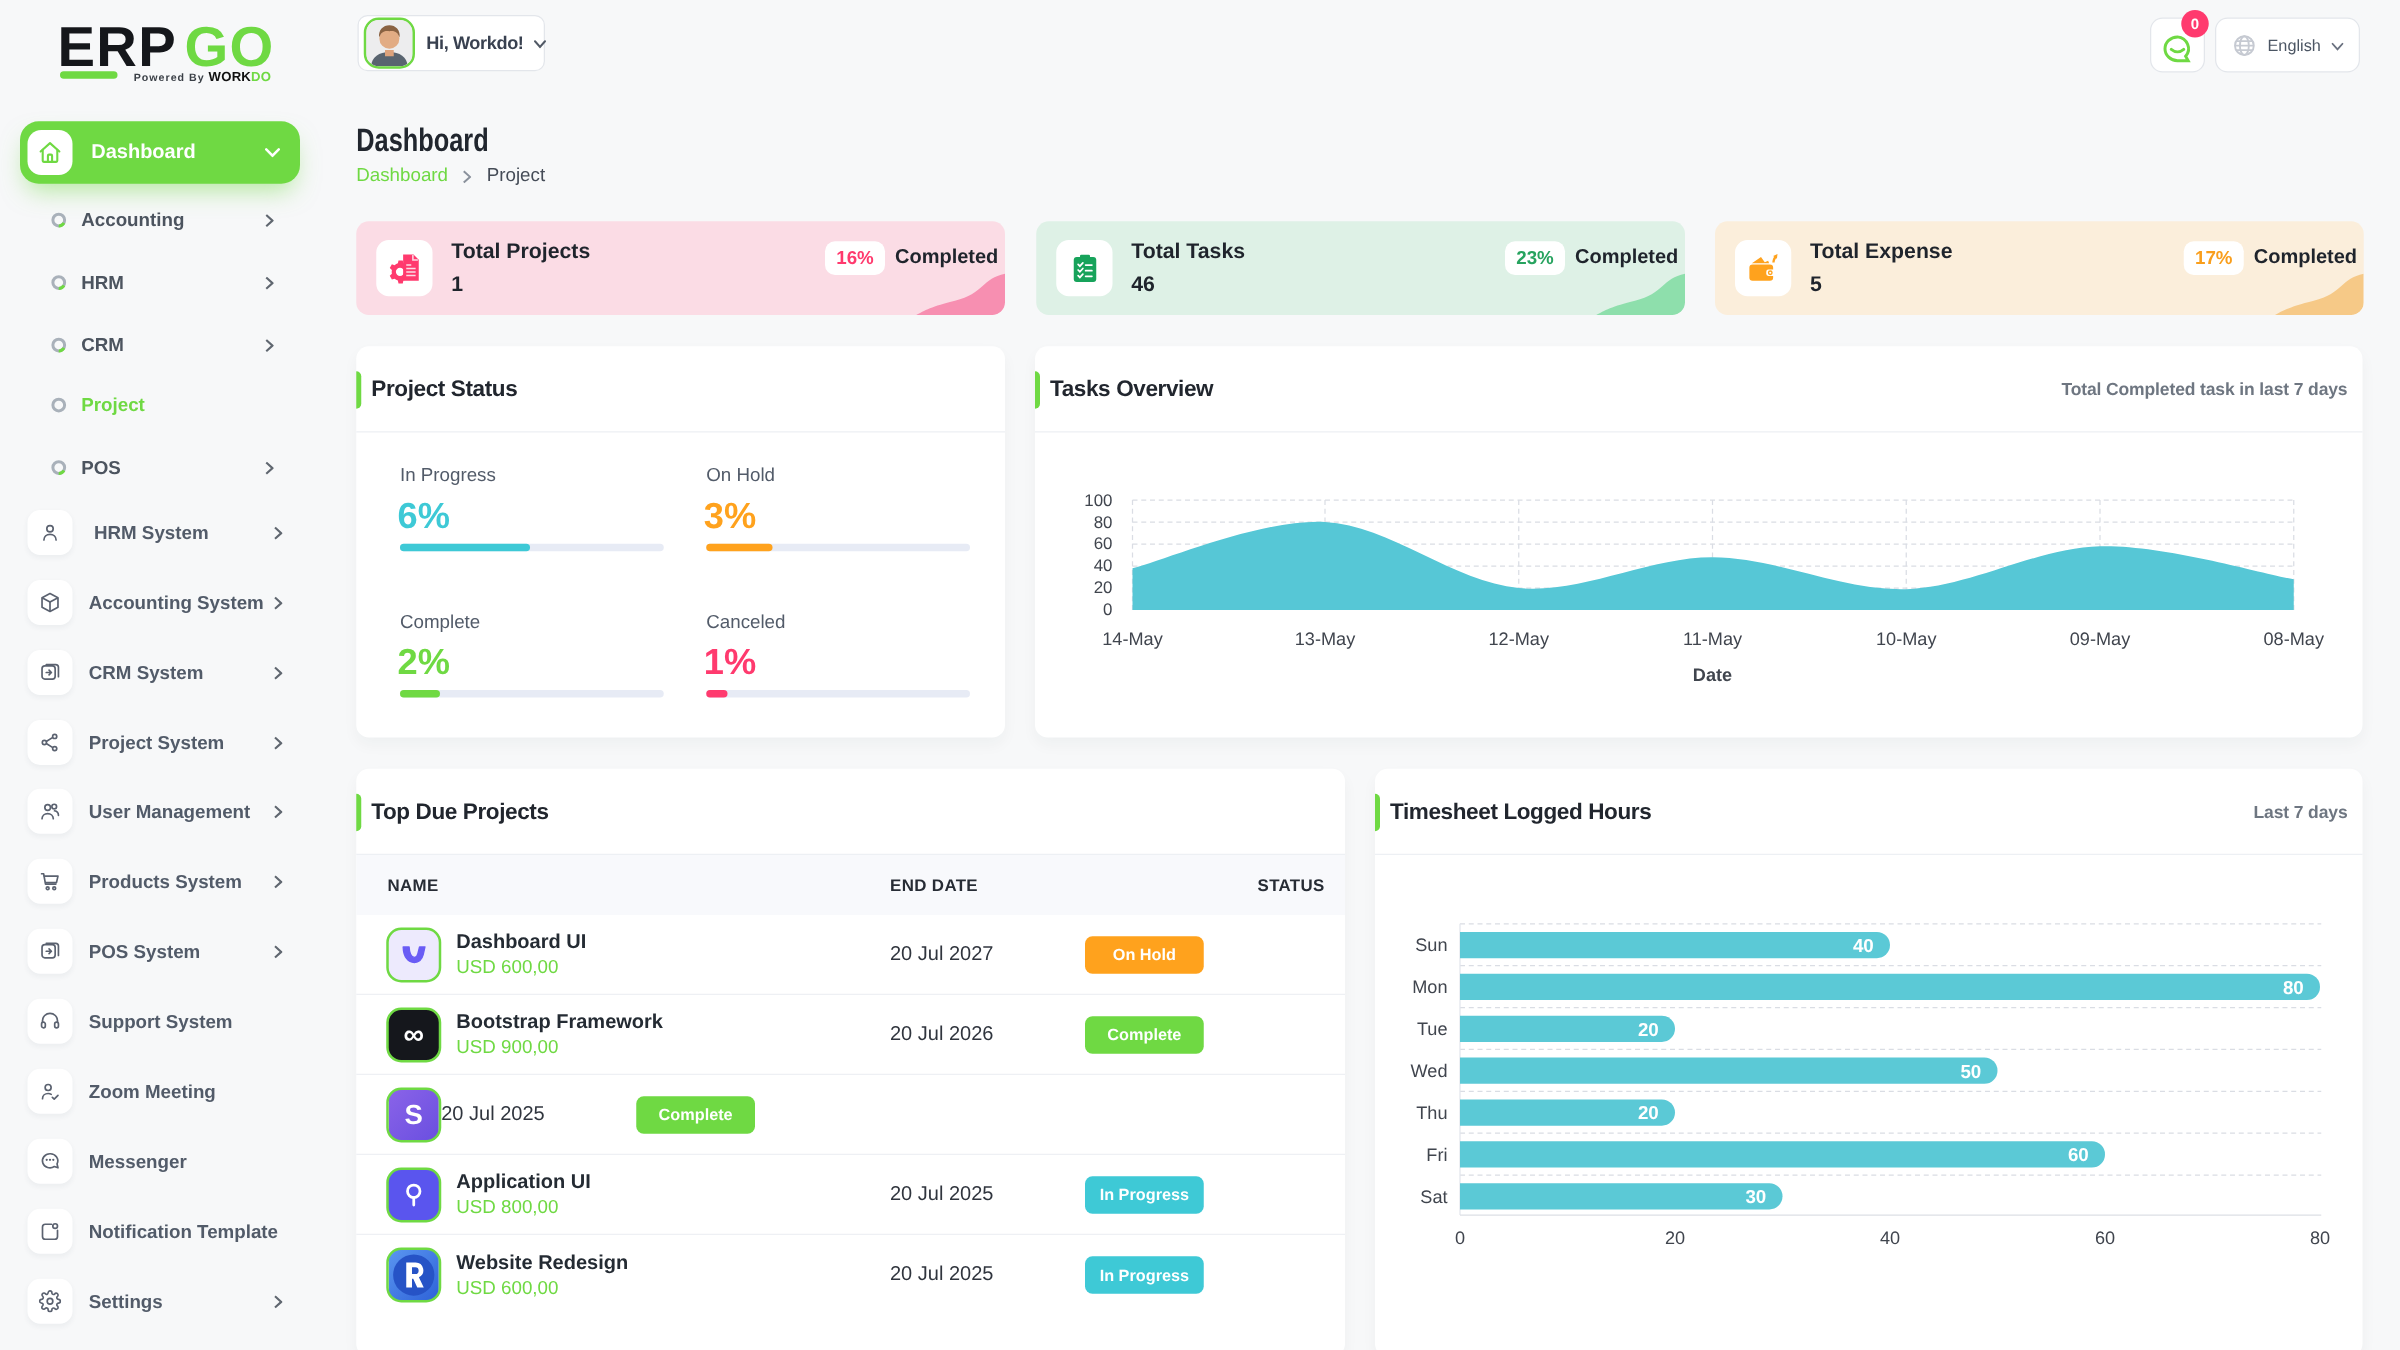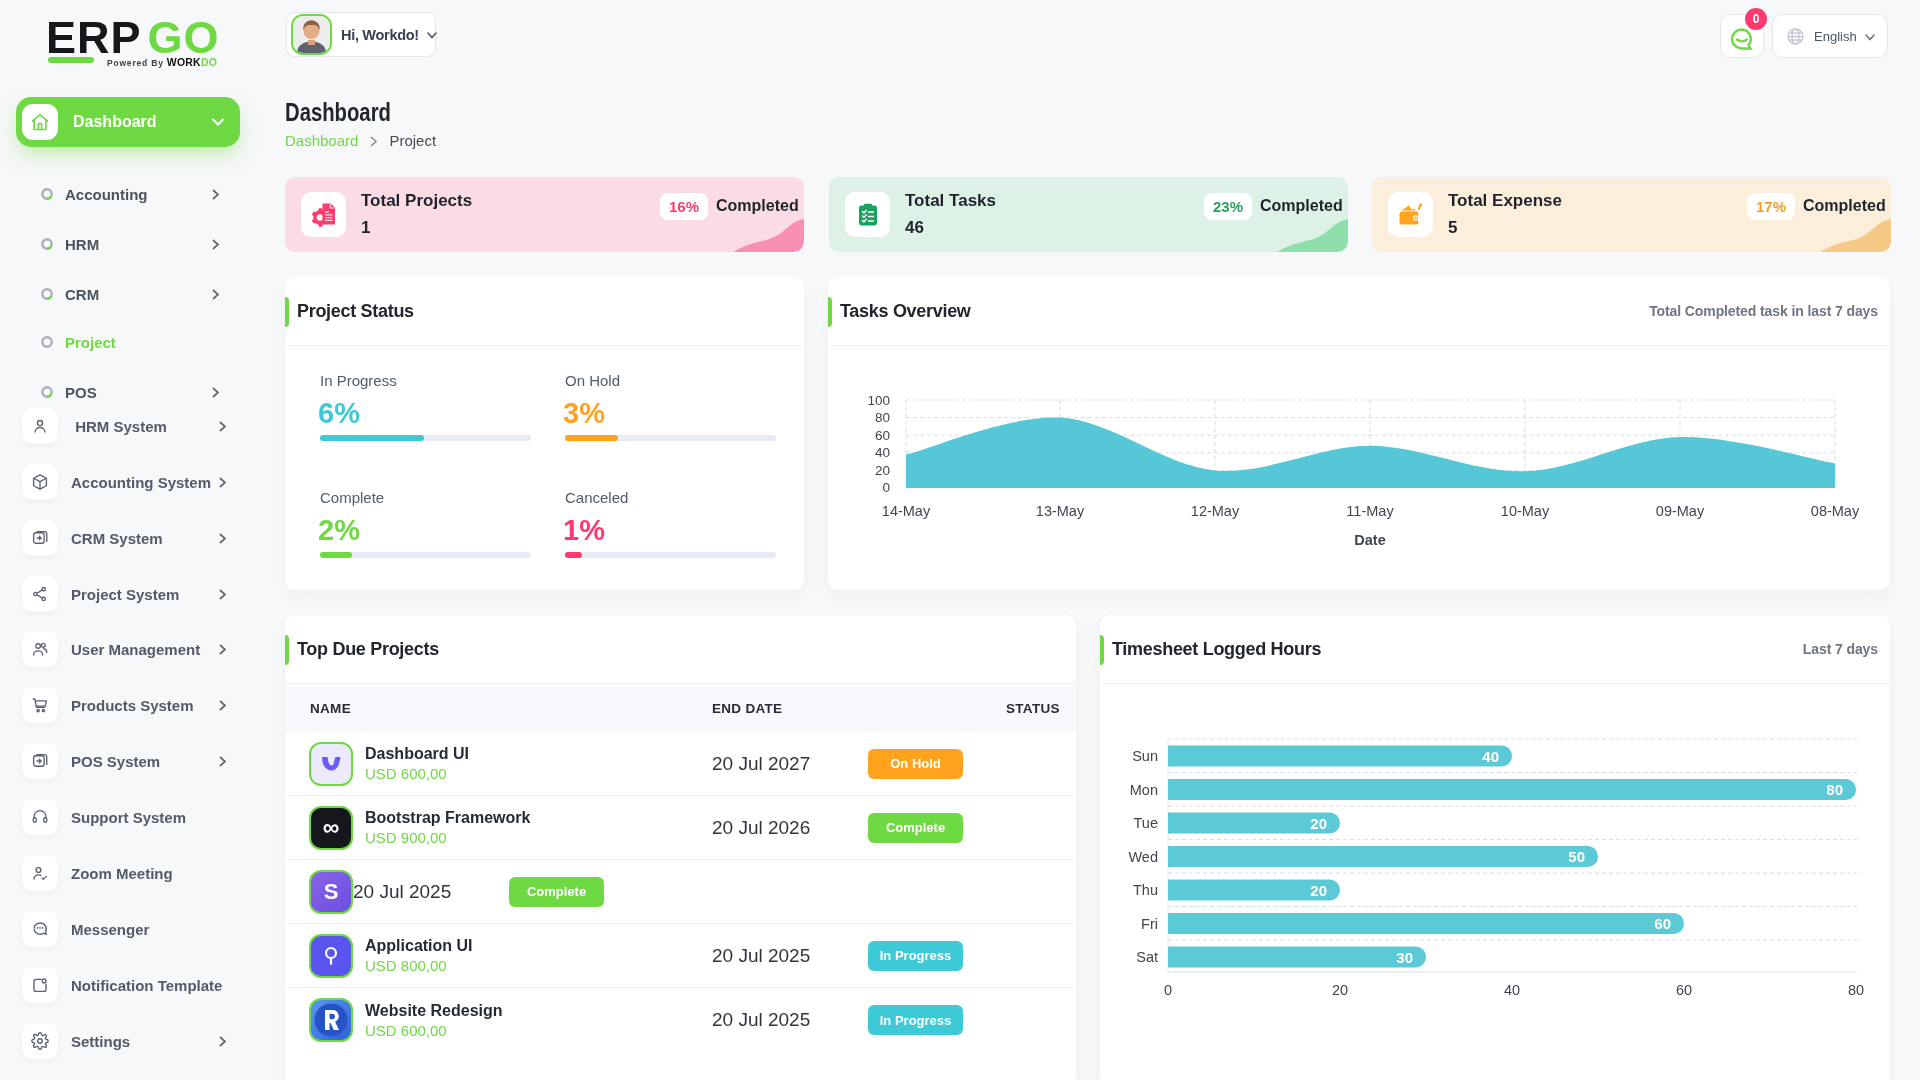--- a/index.html
+++ b/index.html
@@ -10,29 +10,29 @@
 .chd:before { content:""; position:absolute; left:0; top:20px; width:4px; height:30px; background:#6FD943; border-radius:0 4px 4px 0; }
 .chd h2 { font-size:18px; font-weight:bold; color:#21262e; letter-spacing:-.3px; }
 .chd .sub { margin-left:auto; font-size:14px; font-weight:bold; color:#6e7681; letter-spacing:-.1px; }
 .ibox { display:flex; align-items:center; justify-content:center; background:#fff; border-radius:10px; }
 .badge-w { background:#fff; border-radius:8px; font-weight:bold; font-size:15px; display:flex; align-items:center; justify-content:center; }
 .statbtn { width:95px; height:30px; border-radius:6px; color:#fff; font-size:13px; font-weight:bold; display:flex; align-items:center; justify-content:center; }
 .mitem { position:absolute; left:22px; width:218px; height:36px; display:flex; align-items:center; }
 .mitem .ic { width:36px; height:36px; background:#fff; border-radius:10px; box-shadow:0 2px 4px rgba(40,50,70,.05); display:flex; align-items:center; justify-content:center; flex:0 0 36px; }
 .mitem .lb { margin-left:13px; font-size:15px; font-weight:600; color:#525b69; }
 .mitem .ch { margin-left:auto; margin-right:14px; }
-.sitem { position:absolute; left:40px; width:182px; height:20px; display:flex; align-items:center;margin-top:18px; }
+.sitem { position:absolute; left:40px; width:182px; height:20px; display:flex; align-items:center; }
 .sitem .lb { margin-left:11px; font-size:15px; font-weight:600; color:#4c545f; }
 .sitem .ch { margin-left:auto; margin-right:3px; }
 .trow { display:flex; align-items:center; height:64px; }
 .pav { width:44px; height:44px; margin-left:24px; border:2px solid #6FD943; border-radius:12px; display:flex; align-items:center; justify-content:center; flex:0 0 44px; }
 .pnm { margin-left:12px; width:347px; }
 .n1 { font-size:16px; font-weight:bold; color:#242b33; }
 .n2 { font-size:15px; color:#6FD943; margin-top:2px; }
-.pdt { width:156px; font-size:19px; color:#30353e; }
+.pdt { width:156px; font-size:16px; color:#30353e; }
 svg { display:block; }
 </style>
 </head>
 <body>
 
 <div id="sidebar" class="abs" style="left:0;top:0;width:255px;height:1080px;">
 
   <div class="abs" style="left:46px;top:12px;font-size:45px;font-weight:900;letter-spacing:1px;color:#15171b;font-stretch:condensed;">ERP<span style="color:#6FD943;margin-left:6px;">GO</span></div>
   <div class="abs" style="left:48px;top:57px;width:46px;height:6px;border-radius:3px;background:#6FD943;"></div>
   <div class="abs" style="left:107px;top:56px;font-size:8.5px;letter-spacing:.8px;color:#3a3f46;font-weight:600;white-space:nowrap;">Powered By <span style="font-weight:900;font-size:10.5px;color:#111;letter-spacing:.2px;">WORK<span style="color:#6FD943;">DO</span></span></div>

